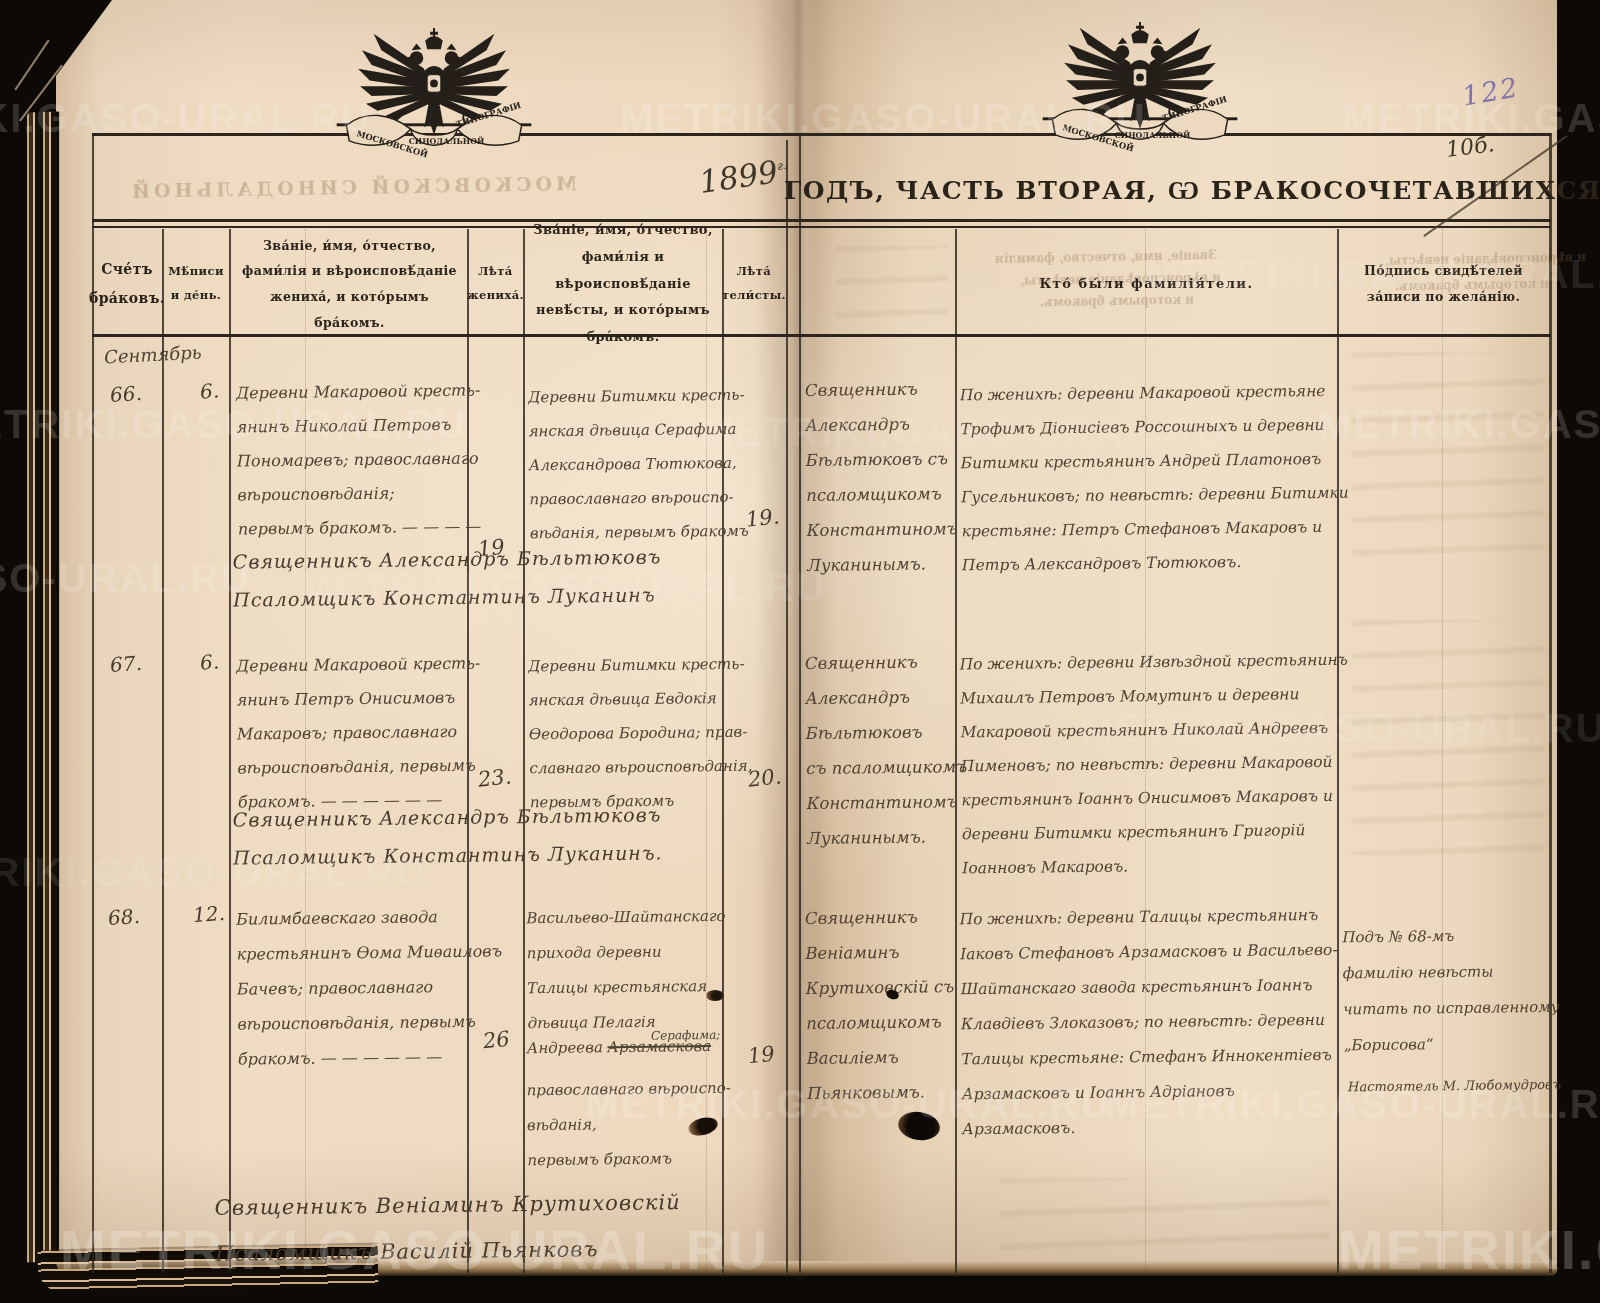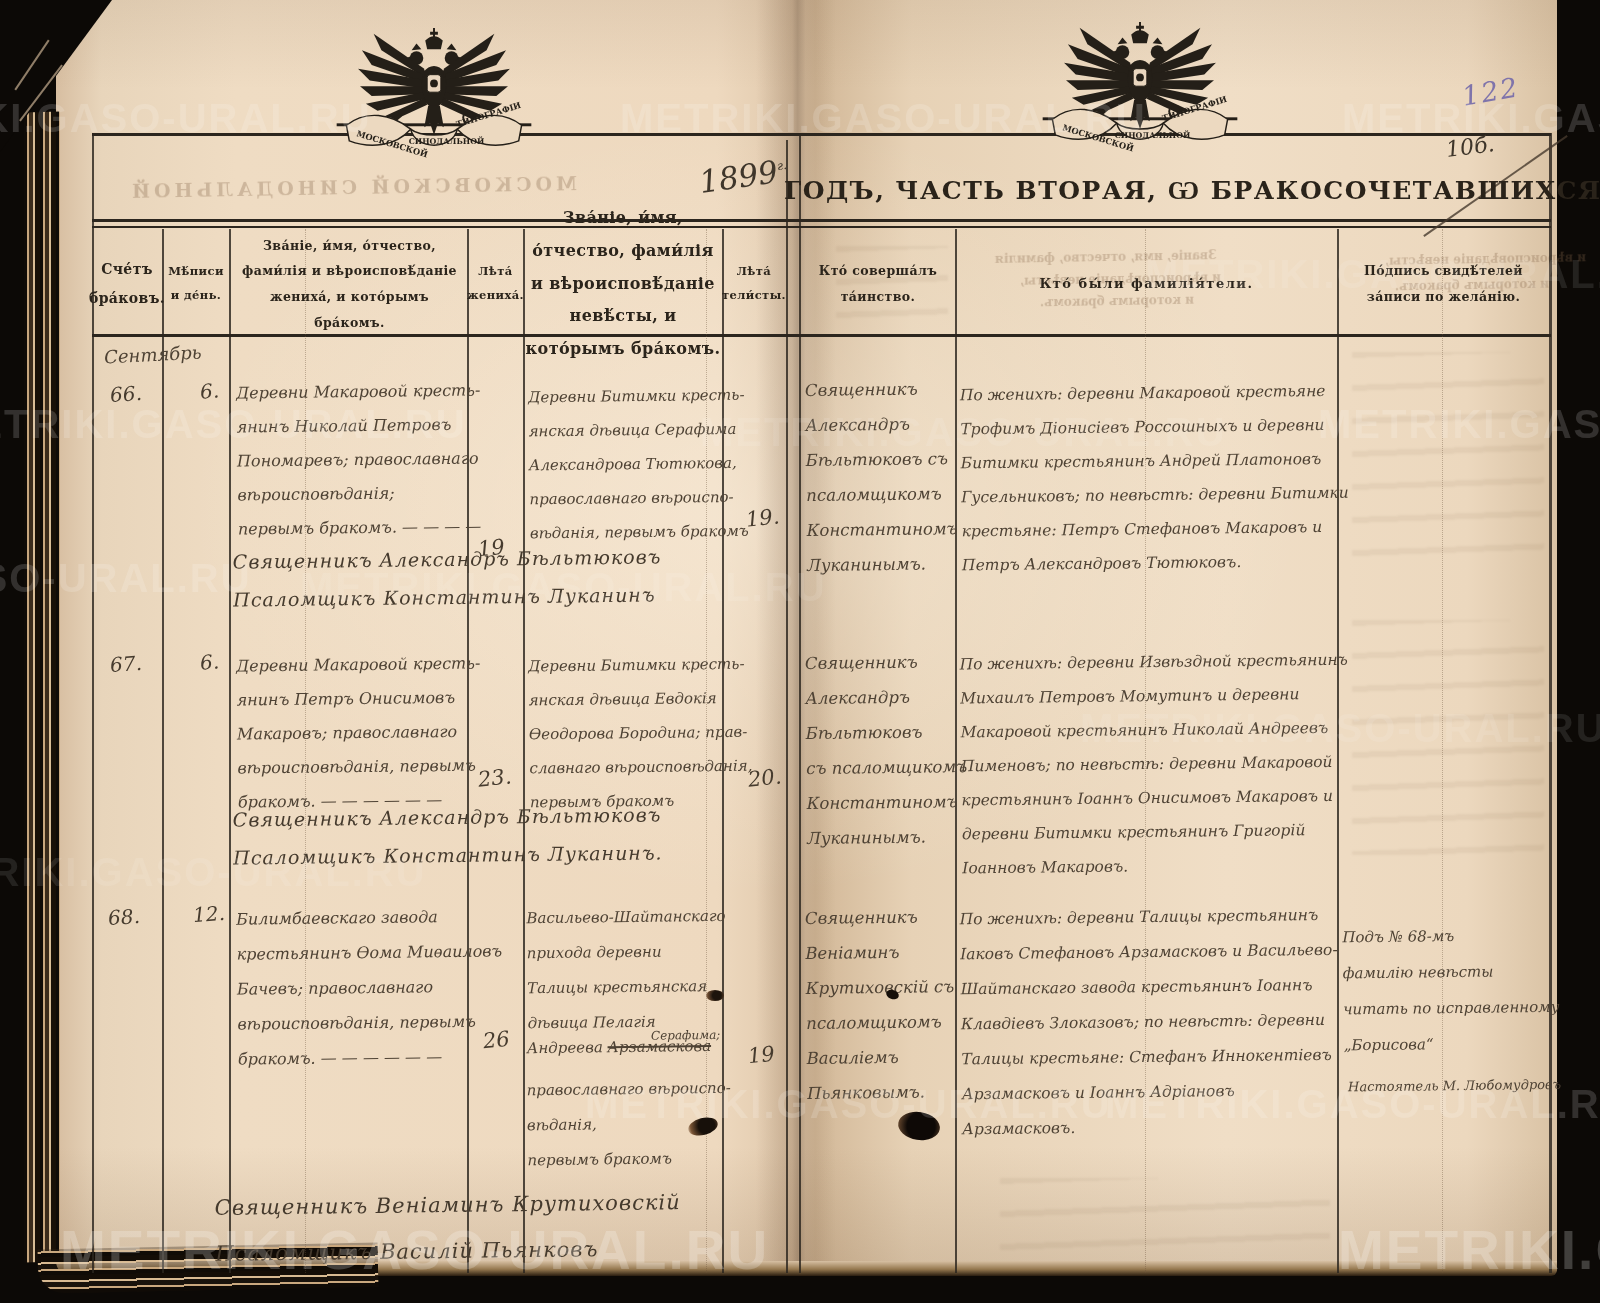--- a/index.html
+++ b/index.html
@@ -189,28 +189,25 @@
     </div>
   <div class="hc" style="left:164px;top:240px;width:64px;height:88px;font-size:11.5px;">
       <span>Мѣ́писи и де́нь.</span>
     </div>
   <div class="hc" style="left:233px;top:240px;width:233px;height:88px;justify-content:center;">
       <span>Зва́ніе, и́мя, о́тчество, фами́лія и вѣроисповѣ́даніе жениха́, и кото́рымъ бра́комъ.</span>
     </div>
   <div class="hc" style="left:469px;top:240px;width:53px;height:88px;font-size:11.5px;">
       <span>Лѣта́ жениха́.</span>
     </div>
-  <div class="hc" style="left:525px;top:240px;width:196px;height:88px;font-size:16px;">
+  <div class="hc" style="left:525px;top:240px;width:196px;height:88px;font-size:13px;">
       <span>Зва́ніе, и́мя, о́тчество, фами́лія и вѣроисповѣ́даніе невѣ́сты, и кото́рымъ бра́комъ.</span>
     </div>
   <div class="hc" style="left:723px;top:240px;width:62px;height:88px;font-size:11.5px;">
       <span>Лѣта́ тели́сты.</span>
-    </div>
-  <div class="hc" style="left:802px;top:240px;width:152px;height:88px;">
-      <span>Кто́ соверша́лъ та́инство.</span>
     </div>
   <div class="hc" style="left:957px;top:240px;width:379px;height:88px;font-size:13px;letter-spacing:1.5px;">
       <span>Кто́ бы́ли фамилія́тели.</span>
     </div>
   <div class="hc" style="left:1339px;top:240px;width:209px;height:88px;">
       <span>По́дпись свидѣ́телей за́писи по жела́нію.</span>
     </div>
 
   <div class="hw" style="left:104px;top:344px;font-size:18px;transform:rotate(-3deg);">Сентябрь</div>
 

